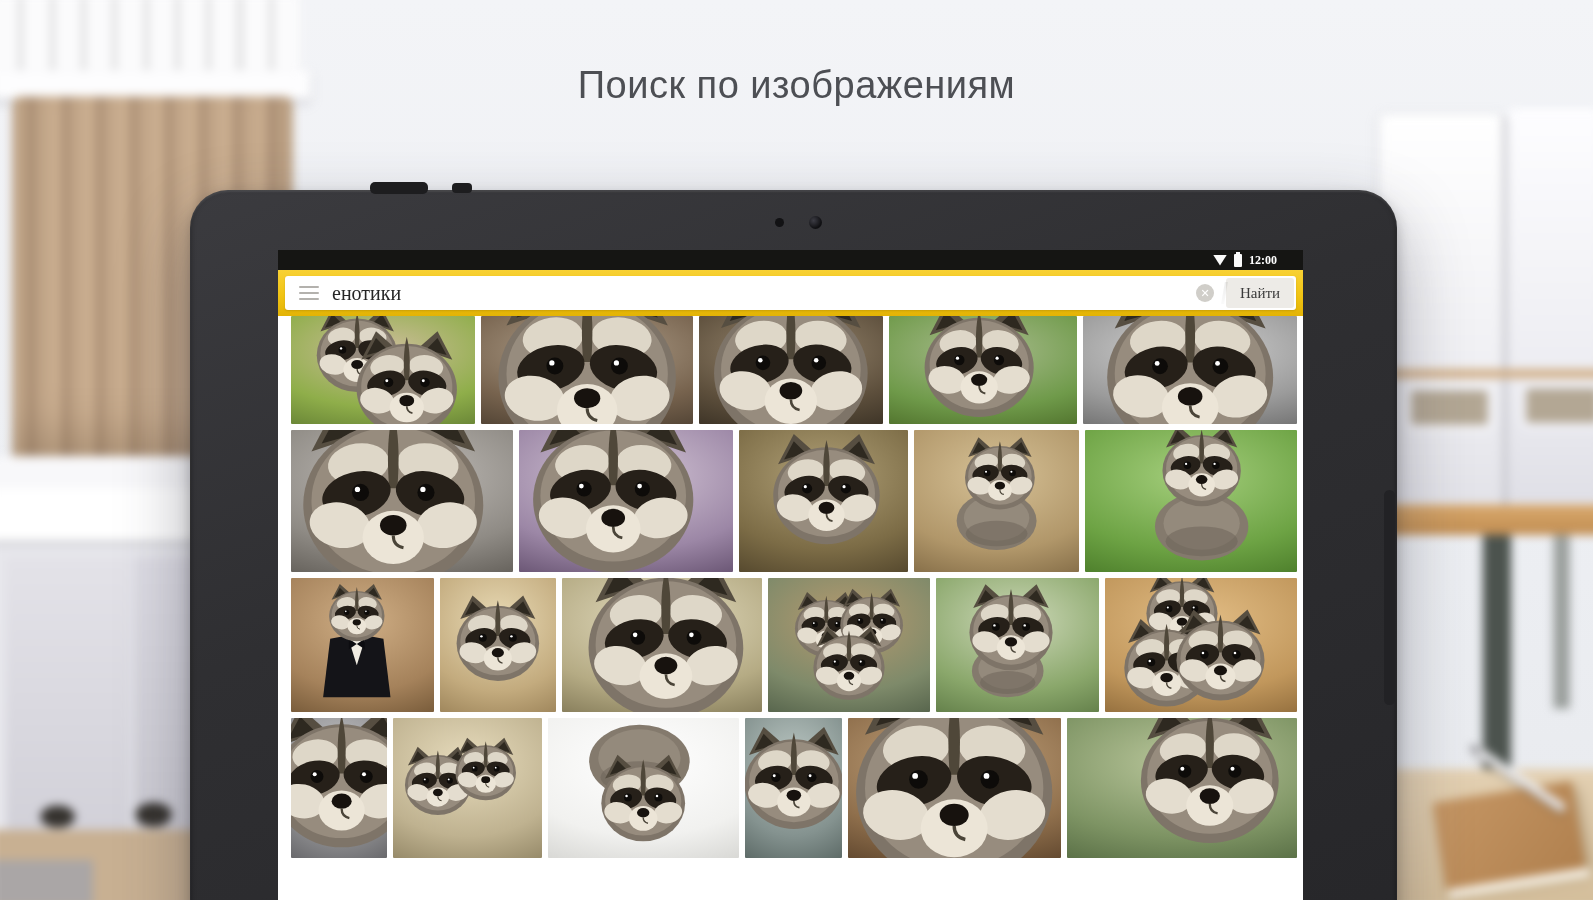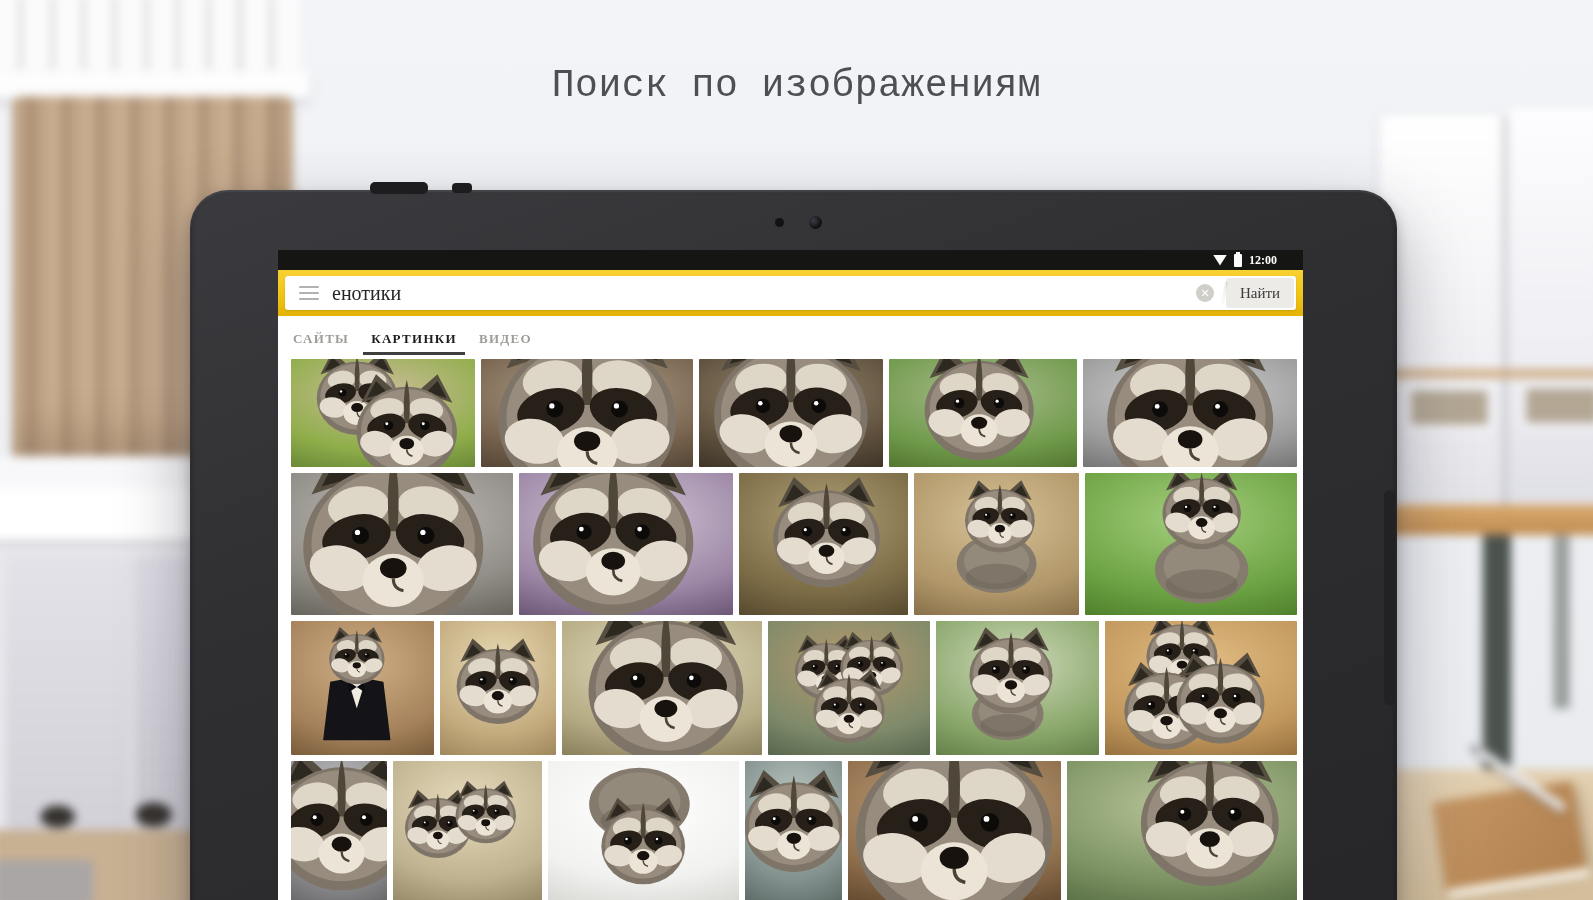--- a/index.html
+++ b/index.html
@@ -39,21 +39,21 @@
   .desk-front{left:1303px;top:766px;width:295px;height:138px;background:linear-gradient(180deg,#e3d0b2,#d3bd9a);}
   .notebook{left:1432px;top:788px;width:140px;height:88px;background:linear-gradient(135deg,#c59664,#b0804e);
     transform:rotate(-9deg);border-radius:3px;box-shadow:4px 7px 11px rgba(90,70,40,.35);}
   .notebook::after{content:'';position:absolute;left:2px;right:-3px;bottom:-8px;height:9px;background:#f6f1e6;border-radius:2px;}
   .pen{left:1460px;top:772px;width:106px;height:9px;border-radius:5px;transform:rotate(34deg);
     background:linear-gradient(#fafafa,#c9c9ce);box-shadow:2px 3px 5px rgba(80,70,50,.3);}
   .pen::before{content:'';position:absolute;left:-6px;top:1px;width:10px;height:7px;background:#8c8c90;border-radius:4px;}
 
   
   .promo-heading{position:absolute;top:64px;left:0;width:100%;text-align:center;
-    font-size:38px;color:#4d4f54;letter-spacing:.5px;z-index:2;font-family:Liberation Mono, monospace;}
+    font-size:38px;color:#4d4f54;letter-spacing:.5px;z-index:2;}
 
   
   .tablet{position:absolute;left:190px;top:190px;width:1207px;height:780px;border-radius:38px;z-index:3;
     background:linear-gradient(160deg,#3b3b3f 0%,#2f2f32 40%,#262629 100%);
     box-shadow:0 30px 70px rgba(50,50,65,.40),0 6px 14px rgba(0,0,0,.25);}
   .tablet::before{content:'';position:absolute;inset:0;border-radius:38px;
     box-shadow:inset 0 2px 2px rgba(255,255,255,.10), inset 0 -2px 6px rgba(0,0,0,.45);pointer-events:none;}
   .side-btn-top1{position:absolute;left:180px;top:-8px;width:58px;height:12px;border-radius:5px;background:#1d1d1f;}
   .side-btn-top2{position:absolute;left:262px;top:-7px;width:20px;height:10px;border-radius:4px;background:#1d1d1f;}
   .side-btn-right{position:absolute;left:1194px;top:300px;width:11px;height:215px;border-radius:6px;background:#222225;}
@@ -157,25 +157,20 @@
               <span></span>
               <span></span>
               <span></span>
             </span>
           <span class="query-text">енотики</span>
           <span class="clear-btn">✕</span>
           <span class="find-btn">Найти</span>
         </div>
       </div>
 
-      <div class="tabs" id="tabs">
-          <div class="tab">САЙТЫ</div>
-          <div class="tab active">КАРТИНКИ</div>
-          <div class="tab">ВИДЕО</div>
-        </div>
 
       <div class="grid" id="grid">
           <div class="grid-row" style="height: 108px;">
             <div class="tile" style="flex: 180 1 0px; background: radial-gradient(120% 95% at 50% 32%, rgb(205, 189, 155) 0%, rgb(143, 174, 74) 55%, rgb(85, 112, 44) 100%);">
               <svg viewBox="0 0 100 100" preserveAspectRatio="xMidYMid slice">
                 <g transform="translate(36 40) scale(0.5)">
                   <use href="#sym-face" xlink:href="#sym-face" x="-50" y="-50" width="100" height="100"></use>
                 </g>
                 <g transform="translate(63 58) scale(0.62)">
                   <use href="#sym-face" xlink:href="#sym-face" x="-50" y="-50" width="100" height="100"></use>

